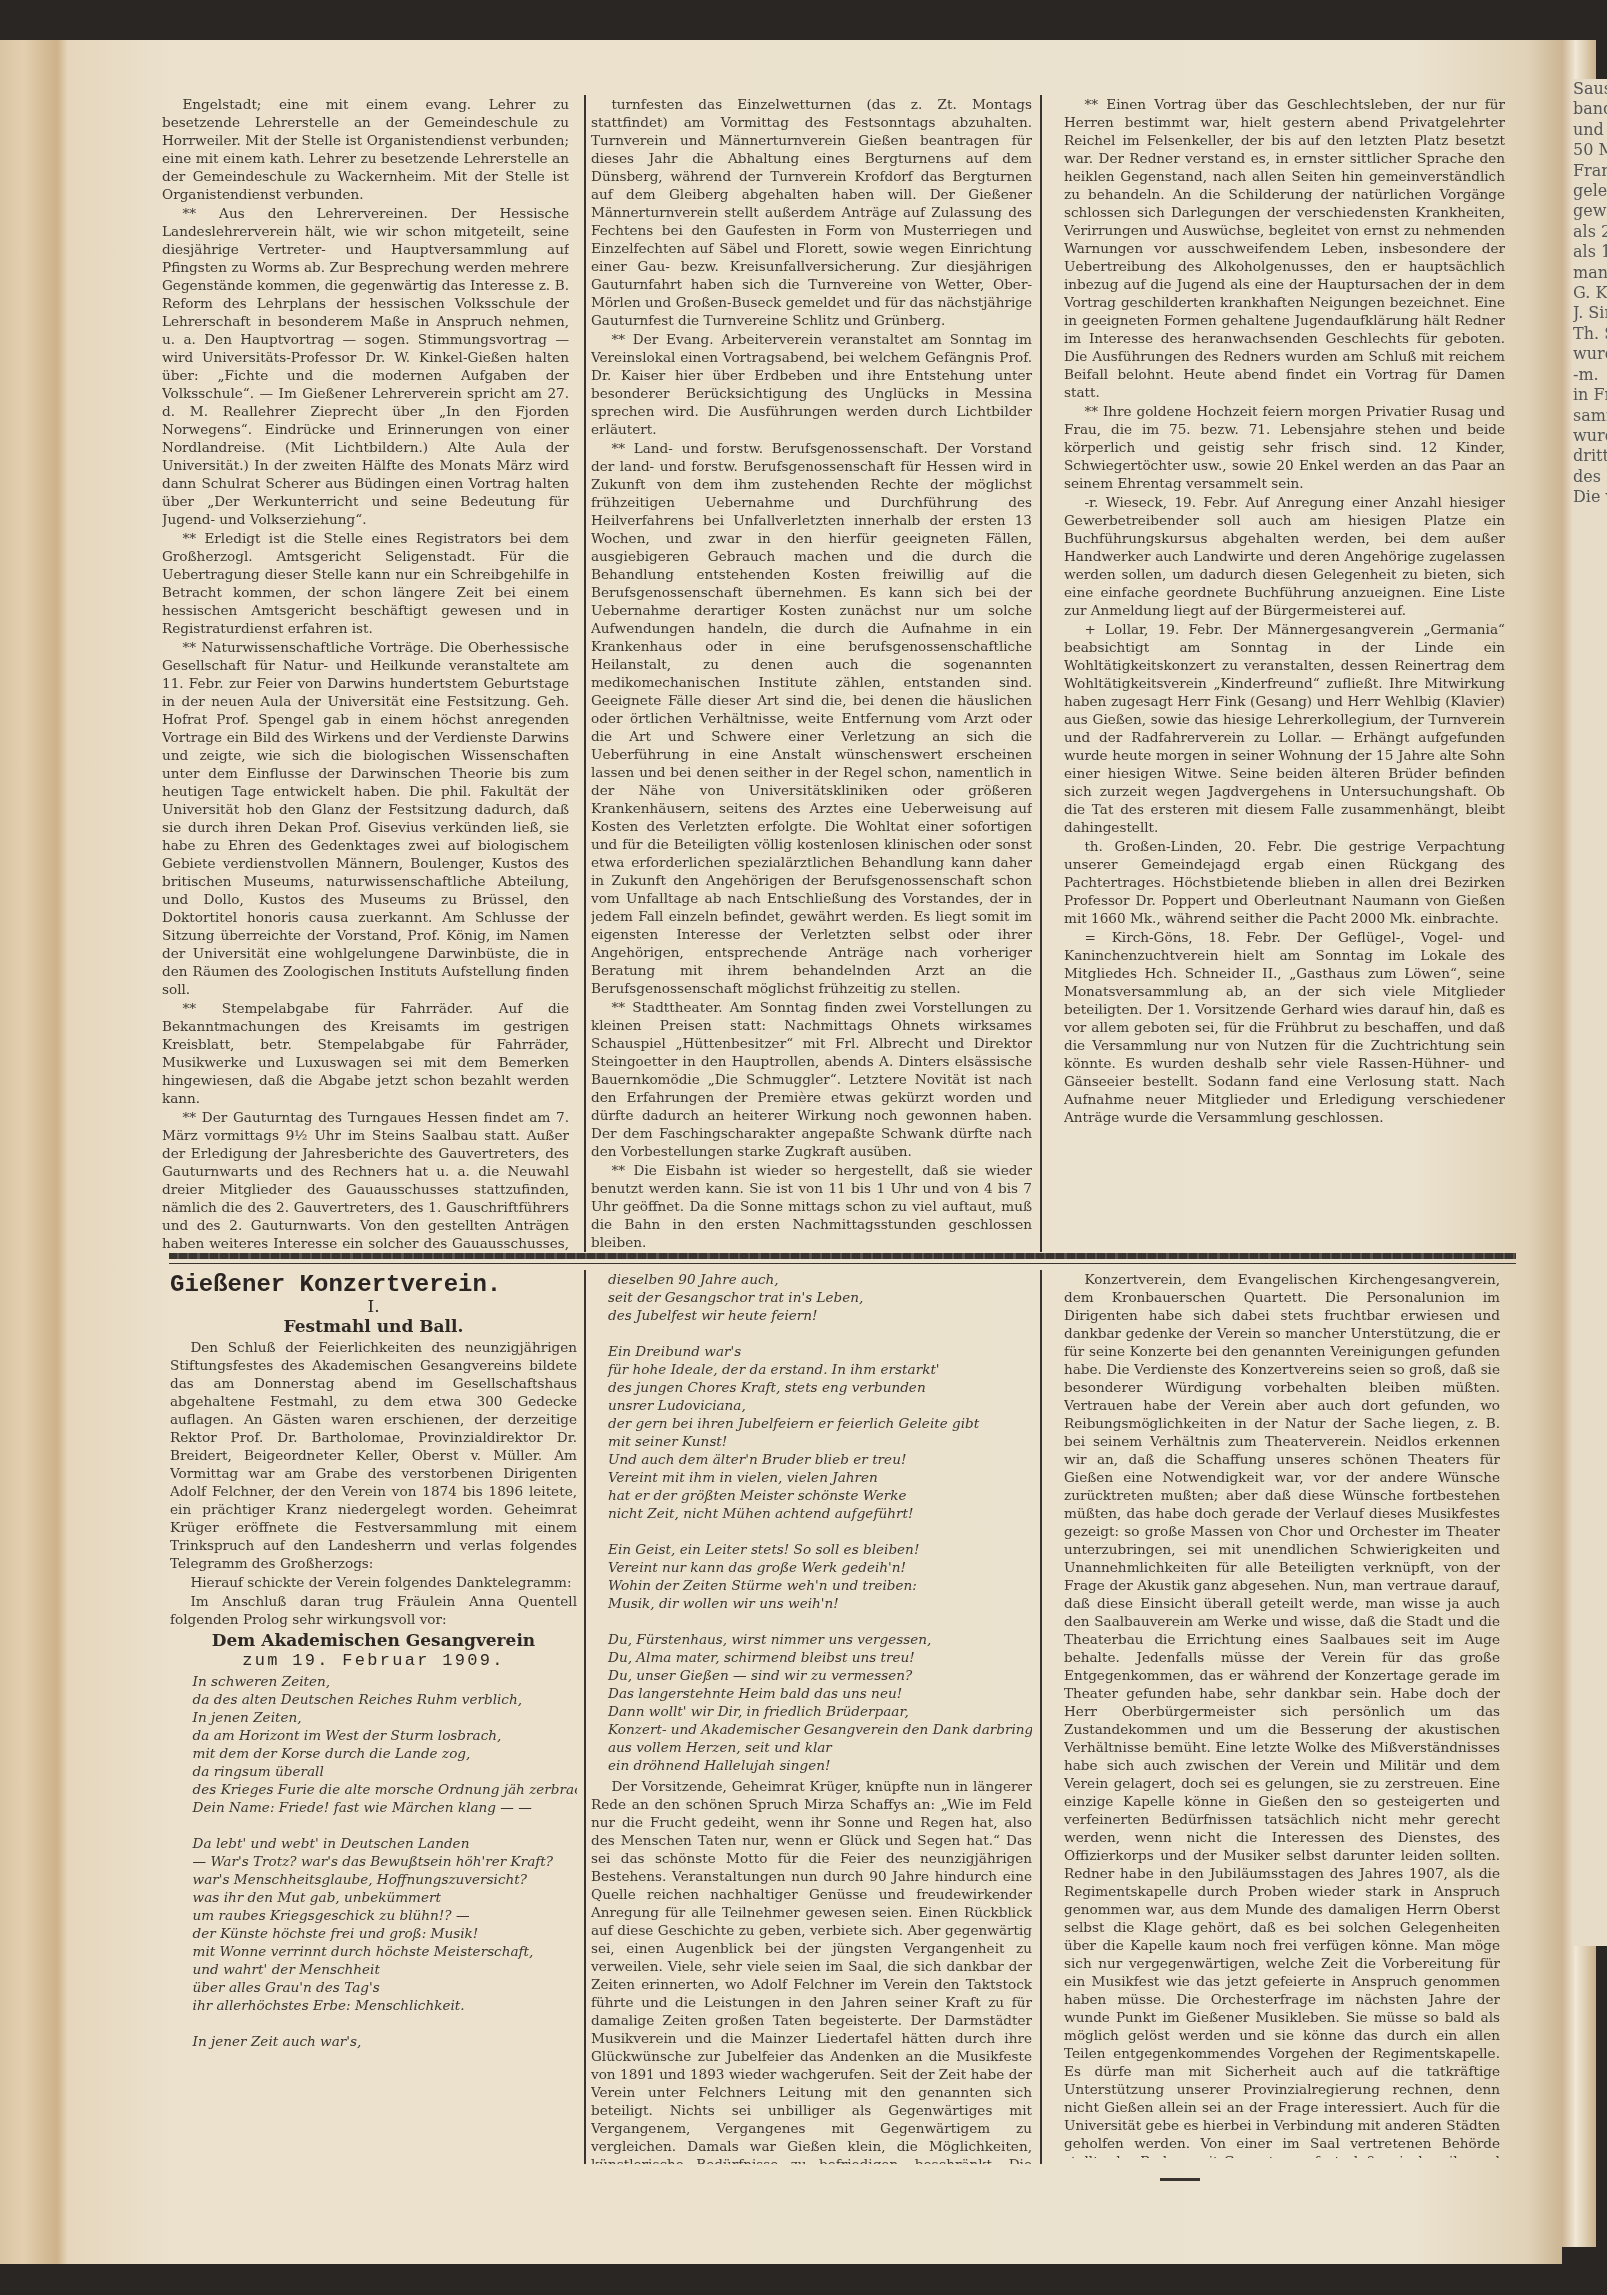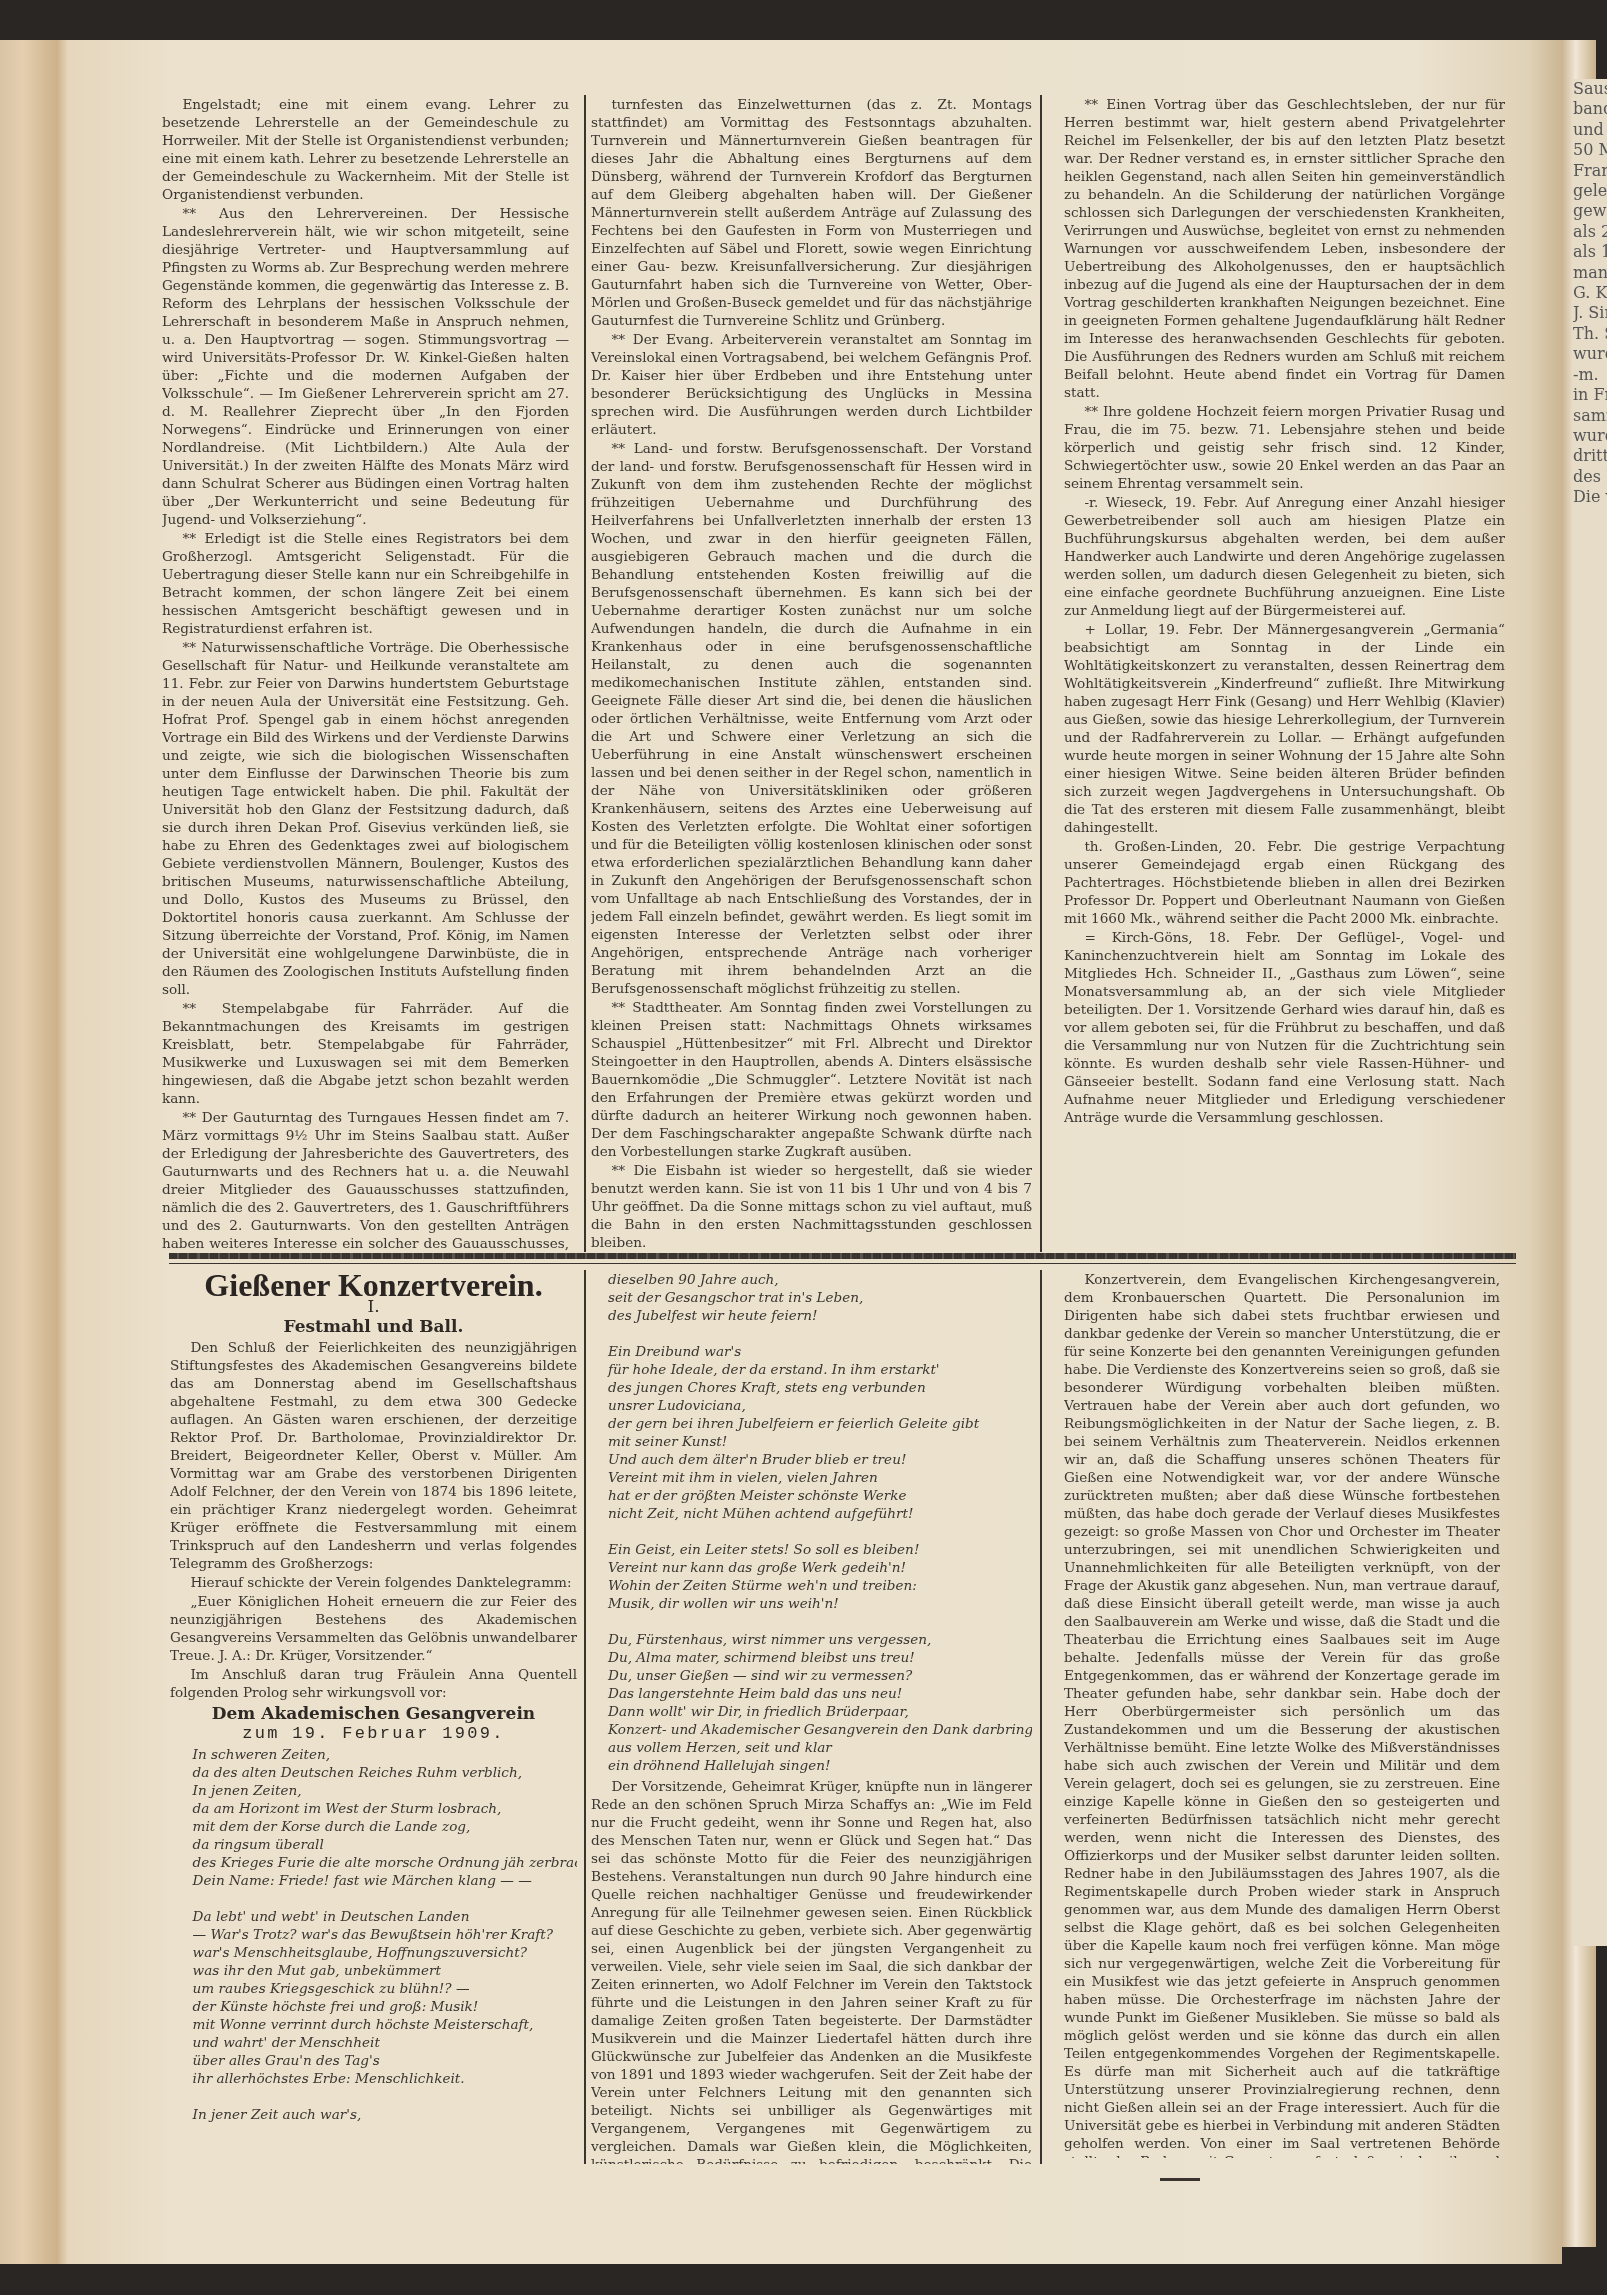--- a/index.html
+++ b/index.html
@@ -9,21 +9,21 @@
   .binding{position:absolute;left:1562px;top:40px;width:34px;height:2207px;background:linear-gradient(90deg,#cbb493,#f0e7d6 40%,#c9b08a);}
   .nextpage{position:absolute;left:1573px;top:79px;width:35px;height:1867px;background:#e6dcc8;overflow:hidden;}
   .nextpage p{margin:0;font-size:16px;line-height:20.4px;color:#555;white-space:nowrap;font-family:"DejaVu Serif",serif;}
   .col{position:absolute;font-size:13.6px;line-height:18px;color:#3b3632;text-align:justify;font-family:"DejaVu Serif",serif;}
   .col p{margin:0 0 1.1px 0;text-indent:20.4px;}
   .col p.noindent{text-indent:0;}
   .spaced{letter-spacing:2.3px;font-family:Liberation Mono, monospace;}
   .vrule{position:absolute;width:1.7px;background:#3a3430;}
   .hrule{position:absolute;left:169px;width:1347px;height:5.7px;background:repeating-linear-gradient(90deg,#3a3430 0 8px,#5a524c 8px 10.2px);}
   .hrule2{position:absolute;left:169px;width:1347px;height:1.1px;background:#3a3430;}
-  .title{font-size:32px;font-weight:bold;text-align:center;color:#2a2522;margin:5.7px 0 3.4px;font-family:Liberation Serif, serif;}
+  .title{font-size:24px;font-weight:bold;text-align:left;color:#2a2522;margin:5.7px 0 3.4px;font-family:Liberation Mono, monospace;}
   .subtitle{font-size:17px;text-align:center;margin:2.3px 0;color:#2e2925;}
   .poem{white-space:pre;text-align:left;}
   .poem p{text-indent:0;margin:0;font-style:italic;}
   .end-rule{position:absolute;left:1160px;top:2178px;width:40px;height:2.8px;background:#3a3430;}
 </style>
 </head>
 <body>
 
 <div class="page"></div>
 <div class="binding"></div>
@@ -80,21 +80,20 @@
 <div class="hrule" style="top:1253px;"></div>
 <div class="hrule2" style="top:1263px;"></div>
 
 <div class="col" style="left:170px;top:1270px;width:407px;height:894px;overflow:hidden;">
   <div class="title">Gießener Konzertverein.</div>
   <div class="subtitle">I.</div>
   <div class="subtitle" style="font-weight:bold;font-size:17px;">Festmahl und Ball.</div>
   <div id="bot-c1-prose">
       <p>Den Schluß der Feierlichkeiten des neunzigjährigen Stiftungsfestes des Akademischen Gesangvereins bildete das am Donnerstag abend im Gesellschaftshaus abgehaltene Festmahl, zu dem etwa 300 Gedecke auflagen. An Gästen waren erschienen, der derzeitige Rektor Prof. Dr. Bartholomae, Provinzialdirektor Dr. Breidert, Beigeordneter Keller, Oberst v. Müller. Am Vormittag war am Grabe des verstorbenen Dirigenten Adolf Felchner, der den Verein von 1874 bis 1896 leitete, ein prächtiger Kranz niedergelegt worden. Geheimrat Krüger eröffnete die Festversammlung mit einem Trinkspruch auf den Landesherrn und verlas folgendes Telegramm des Großherzogs:</p>
       <p>Hierauf schickte der Verein folgendes Danktelegramm:</p>
-      <p>„Euer Königlichen Hoheit erneuern die zur Feier des neunzigjährigen Bestehens des Akademischen Gesangvereins Versammelten das Gelöbnis unwandelbarer Treue. J. A.: Dr. Krüger, Vorsitzender.“</p>
       <p>Im Anschluß daran trug Fräulein Anna Quentell folgenden Prolog sehr wirkungsvoll vor:</p>
     </div>
   <div class="subtitle" style="font-weight:bold;font-size:17px;margin-top:3.4px;">Dem Akademischen Gesangverein</div>
   <div class="subtitle spaced">zum 19. Februar 1909.</div>
   <div class="poem" id="poem-c1" style="padding-left:22.6px;"><p class="noindent">In schweren Zeiten,</p><p class="noindent">da des alten Deutschen Reiches Ruhm verblich,</p><p class="noindent">In jenen Zeiten,</p><p class="noindent">da am Horizont im West der Sturm losbrach,</p><p class="noindent">mit dem der Korse durch die Lande zog,</p><p class="noindent">da ringsum überall</p><p class="noindent">des Krieges Furie die alte morsche Ordnung jäh zerbrach,</p><p class="noindent">Dein Name: Friede! fast wie Märchen klang — —</p><p class="noindent">&nbsp;</p><p class="noindent">Da lebt' und webt' in Deutschen Landen</p><p class="noindent">— War's Trotz? war's das Bewußtsein höh'rer Kraft?</p><p class="noindent">war's Menschheitsglaube, Hoffnungszuversicht?</p><p class="noindent">was ihr den Mut gab, unbekümmert</p><p class="noindent">um raubes Kriegsgeschick zu blühn!? —</p><p class="noindent">der Künste höchste frei und groß: Musik!</p><p class="noindent">mit Wonne verrinnt durch höchste Meisterschaft,</p><p class="noindent">und wahrt' der Menschheit</p><p class="noindent">über alles Grau'n des Tag's</p><p class="noindent">ihr allerhöchstes Erbe: Menschlichkeit.</p><p class="noindent">&nbsp;</p><p class="noindent">In jener Zeit auch war's,</p></div>
 </div>
 <div class="vrule" style="left:584px;top:1270px;height:894px;"></div>
 
 <div class="col" style="left:591px;top:1270px;width:441px;height:894px;overflow:hidden;">
   <div class="poem" id="poem-c2" style="padding-left:17px;"><p class="noindent">dieselben 90 Jahre auch,</p><p class="noindent">seit der Gesangschor trat in's Leben,</p><p class="noindent">des Jubelfest wir heute feiern!</p><p class="noindent">&nbsp;</p><p class="noindent">Ein Dreibund war's</p><p class="noindent">für hohe Ideale, der da erstand. In ihm erstarkt'</p><p class="noindent">des jungen Chores Kraft, stets eng verbunden</p><p class="noindent">unsrer Ludoviciana,</p><p class="noindent">der gern bei ihren Jubelfeiern er feierlich Geleite gibt</p><p class="noindent">mit seiner Kunst!</p><p class="noindent">Und auch dem älter'n Bruder blieb er treu!</p><p class="noindent">Vereint mit ihm in vielen, vielen Jahren</p><p class="noindent">hat er der größten Meister schönste Werke</p><p class="noindent">nicht Zeit, nicht Mühen achtend aufgeführt!</p><p class="noindent">&nbsp;</p><p class="noindent">Ein Geist, ein Leiter stets! So soll es bleiben!</p><p class="noindent">Vereint nur kann das große Werk gedeih'n!</p><p class="noindent">Wohin der Zeiten Stürme weh'n und treiben:</p><p class="noindent">Musik, dir wollen wir uns weih'n!</p><p class="noindent">&nbsp;</p><p class="noindent">Du, Fürstenhaus, wirst nimmer uns vergessen,</p><p class="noindent">Du, Alma mater, schirmend bleibst uns treu!</p><p class="noindent">Du, unser Gießen — sind wir zu vermessen?</p><p class="noindent">Das langerstehnte Heim bald das uns neu!</p><p class="noindent">Dann wollt' wir Dir, in friedlich Brüderpaar,</p><p class="noindent">Konzert- und Akademischer Gesangverein den Dank darbringen</p><p class="noindent">aus vollem Herzen, seit und klar</p><p class="noindent">ein dröhnend Hallelujah singen!</p></div>

